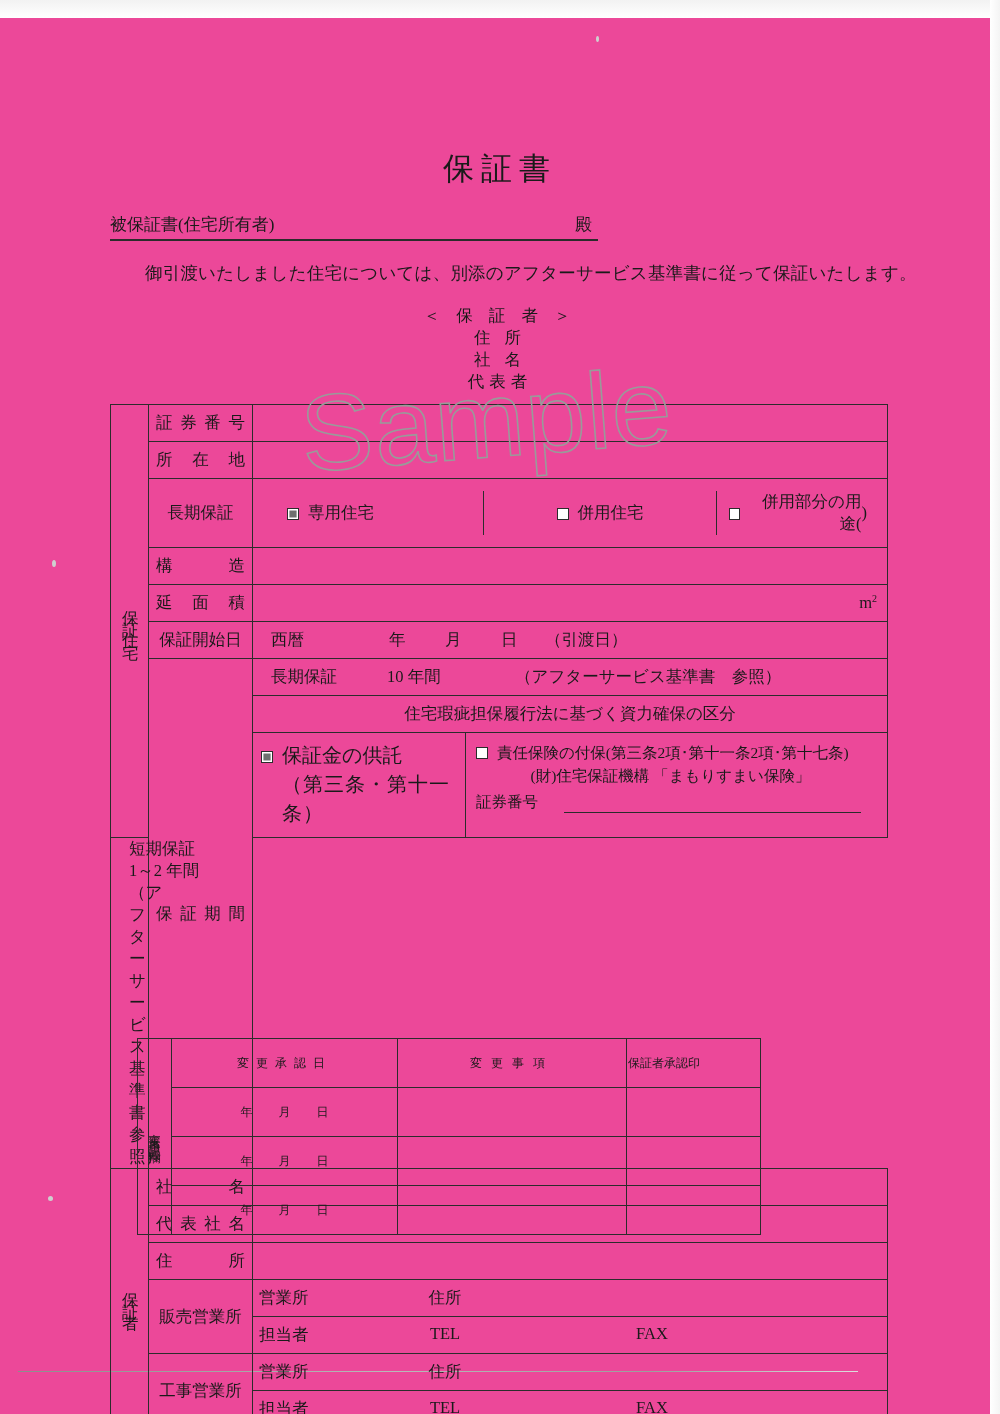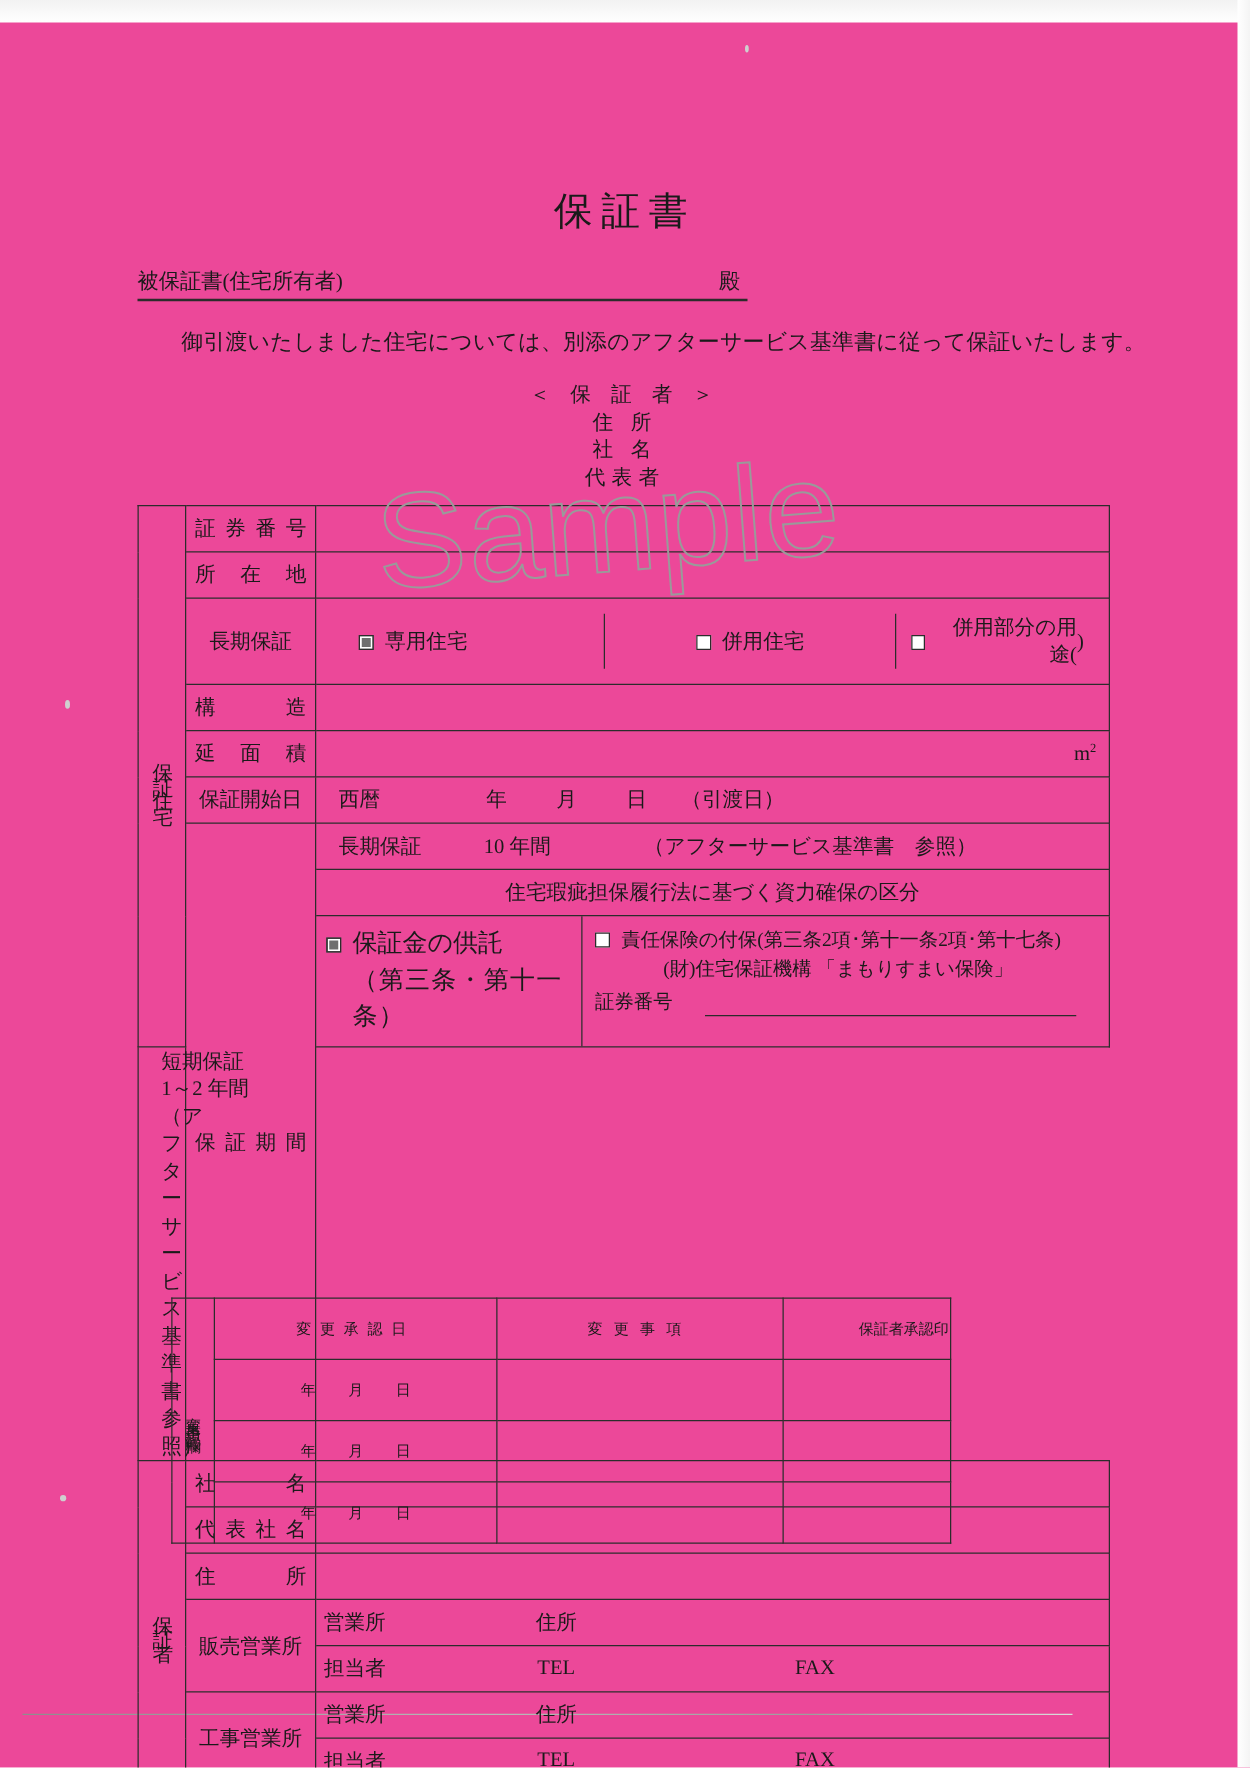--- a/index.html
+++ b/index.html
@@ -217,21 +217,21 @@
     display: inline-block;
     writing-mode: vertical-rl;
     text-orientation: upright;
     letter-spacing: 3px;
     line-height: 1;
   }
   .ct-date { width: 226px; text-align: center; }
   .ct-date .sp { letter-spacing: 7px; }
   .ct-item { text-align: center; }
   .ct-item .sp { letter-spacing: 9px; }
-  .ct-seal { width: 134px; text-align: right; }
+  .ct-seal { width: 134px; text-align: left; }
   .ymd { display: inline-block; letter-spacing: 0; }
   .ymd em { font-style: normal; padding: 0 26px 0 0; }
 </style>
 </head>
 <body>
 
 <div class="page">
 
   <div class="scan-edge-top"></div>
   <div class="scan-edge-right"></div>

